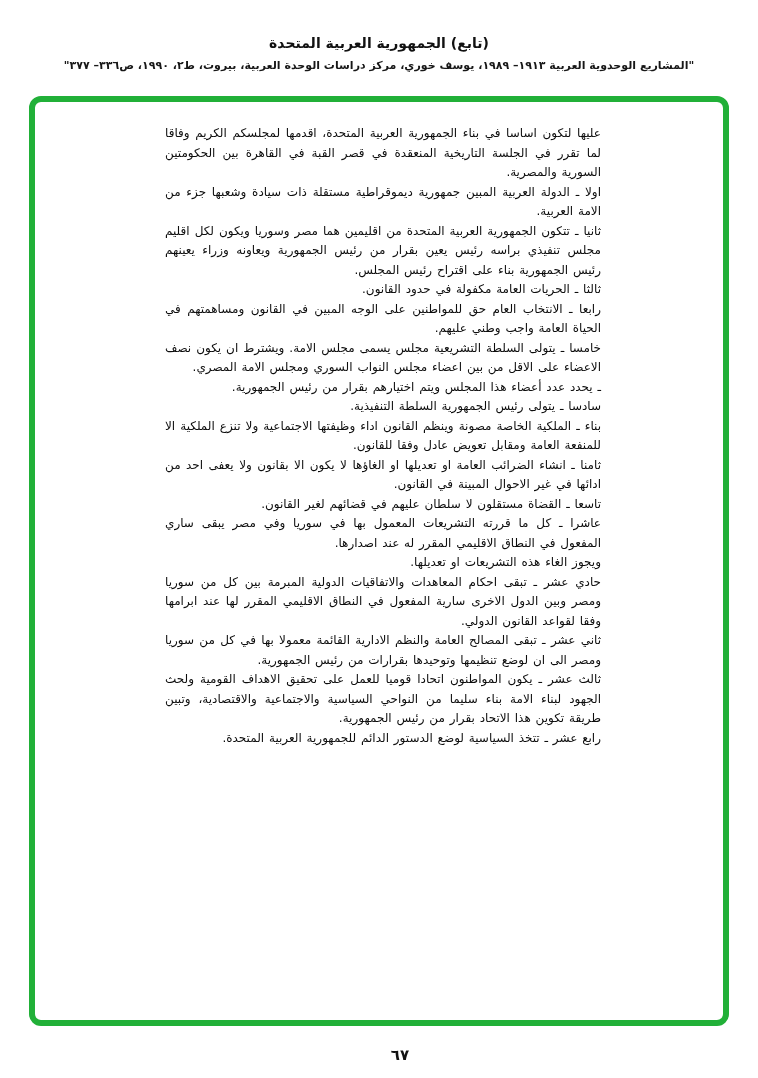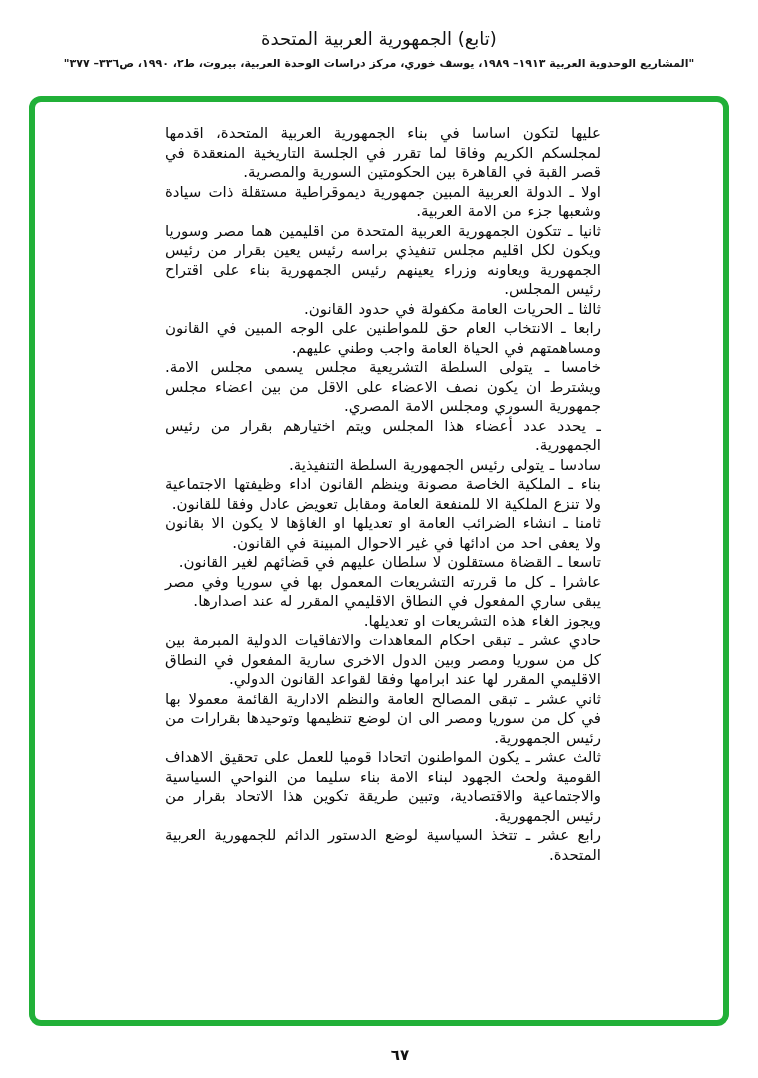--- a/index.html
+++ b/index.html
@@ -18,25 +18,25 @@
   }
   .doc-header {
     position: absolute;
     top: 28px;
     left: 0;
     right: 0;
     text-align: center;
     direction: rtl;
   }
   .doc-title {
-    font-size: 18px;
-    font-weight: normal;
+    font-size: 14px;
+    font-weight: bold;
     color: #111111;
     letter-spacing: 0;
-    margin: 0 0 8px 0;
+    margin: 7px 0 8px 0;
   }
   .doc-citation {
     font-size: 11px;
     font-weight: bold;
     color: #171717;
     margin: 0;
     white-space: nowrap;
   }
   .content-box {
     position: absolute;
@@ -52,21 +52,21 @@
   .doc-body {
     position: absolute;
     top: 22px;
     right: 122px;
     left: 130px;
     direction: rtl;
   }
   .para {
     margin: 0;
     padding: 0;
-    font-size: 15px;
+    font-size: 12px;
     line-height: 19.5px;
     color: #0d0d0d;
     text-align: justify;
     text-justify: inter-word;
     word-spacing: 1px;
   }
   .page-number {
     position: absolute;
     bottom: 14px;
     left: 0;
@@ -88,21 +88,21 @@
     <div class="doc-citation">"المشاريع الوحدوية العربية ١٩١٣– ١٩٨٩، يوسف خوري، مركز دراسات الوحدة العربية، بيروت، ط٢، ١٩٩٠، ص٣٣٦– ٣٧٧"</div>
   </div>
 
   <div class="content-box" style="border-color: rgb(33, 176, 56);">
     <div class="doc-body">
         <p class="para">عليها لتكون اساسا في بناء الجمهورية العربية المتحدة، اقدمها لمجلسكم الكريم وفاقا لما تقرر في الجلسة التاريخية المنعقدة في قصر القبة في القاهرة بين الحكومتين السورية والمصرية.</p>
         <p class="para">اولا ـ الدولة العربية المبين جمهورية ديموقراطية مستقلة ذات سيادة وشعبها جزء من الامة العربية.</p>
         <p class="para">ثانيا ـ تتكون الجمهورية العربية المتحدة من اقليمين هما مصر وسوريا ويكون لكل اقليم مجلس تنفيذي براسه رئيس يعين بقرار من رئيس الجمهورية ويعاونه وزراء يعينهم رئيس الجمهورية بناء على اقتراح رئيس المجلس.</p>
         <p class="para">ثالثا ـ الحريات العامة مكفولة في حدود القانون.</p>
         <p class="para">رابعا ـ الانتخاب العام حق للمواطنين على الوجه المبين في القانون ومساهمتهم في الحياة العامة واجب وطني عليهم.</p>
-        <p class="para">خامسا ـ يتولى السلطة التشريعية مجلس يسمى مجلس الامة. ويشترط ان يكون نصف الاعضاء على الاقل من بين اعضاء مجلس جمهورية السوري ومجلس الامة المصري.</p>
+        <p class="para">خامسا ـ يتولى السلطة التشريعية مجلس يسمى مجلس الامة. ويشترط ان يكون نصف الاعضاء على الاقل من بين اعضاء مجلس النواب السوري ومجلس الامة المصري.</p>
         <p class="para">ـ يحدد عدد أعضاء هذا المجلس ويتم اختيارهم بقرار من رئيس الجمهورية.</p>
         <p class="para">سادسا ـ يتولى رئيس الجمهورية السلطة التنفيذية.</p>
         <p class="para">بناء ـ الملكية الخاصة مصونة وينظم القانون اداء وظيفتها الاجتماعية ولا تنزع الملكية الا للمنفعة العامة ومقابل تعويض عادل وفقا للقانون.</p>
         <p class="para">ثامنا ـ انشاء الضرائب العامة او تعديلها او الغاؤها لا يكون الا بقانون ولا يعفى احد من ادائها في غير الاحوال المبينة في القانون.</p>
         <p class="para">تاسعا ـ القضاة مستقلون لا سلطان عليهم في قضائهم لغير القانون.</p>
         <p class="para">عاشرا ـ كل ما قررته التشريعات المعمول بها في سوريا وفي مصر يبقى ساري المفعول في النطاق الاقليمي المقرر له عند اصدارها.</p>
         <p class="para">ويجوز الغاء هذه التشريعات او تعديلها.</p>
         <p class="para">حادي عشر ـ تبقى احكام المعاهدات والاتفاقيات الدولية المبرمة بين كل من سوريا ومصر وبين الدول الاخرى سارية المفعول في النطاق الاقليمي المقرر لها عند ابرامها وفقا لقواعد القانون الدولي.</p>
         <p class="para">ثاني عشر ـ تبقى المصالح العامة والنظم الادارية القائمة معمولا بها في كل من سوريا ومصر الى ان لوضع تنظيمها وتوحيدها بقرارات من رئيس الجمهورية.</p>
         <p class="para">ثالث عشر ـ يكون المواطنون اتحادا قوميا للعمل على تحقيق الاهداف القومية ولحث الجهود لبناء الامة بناء سليما من النواحي السياسية والاجتماعية والاقتصادية، وتبين طريقة تكوين هذا الاتحاد بقرار من رئيس الجمهورية.</p>

